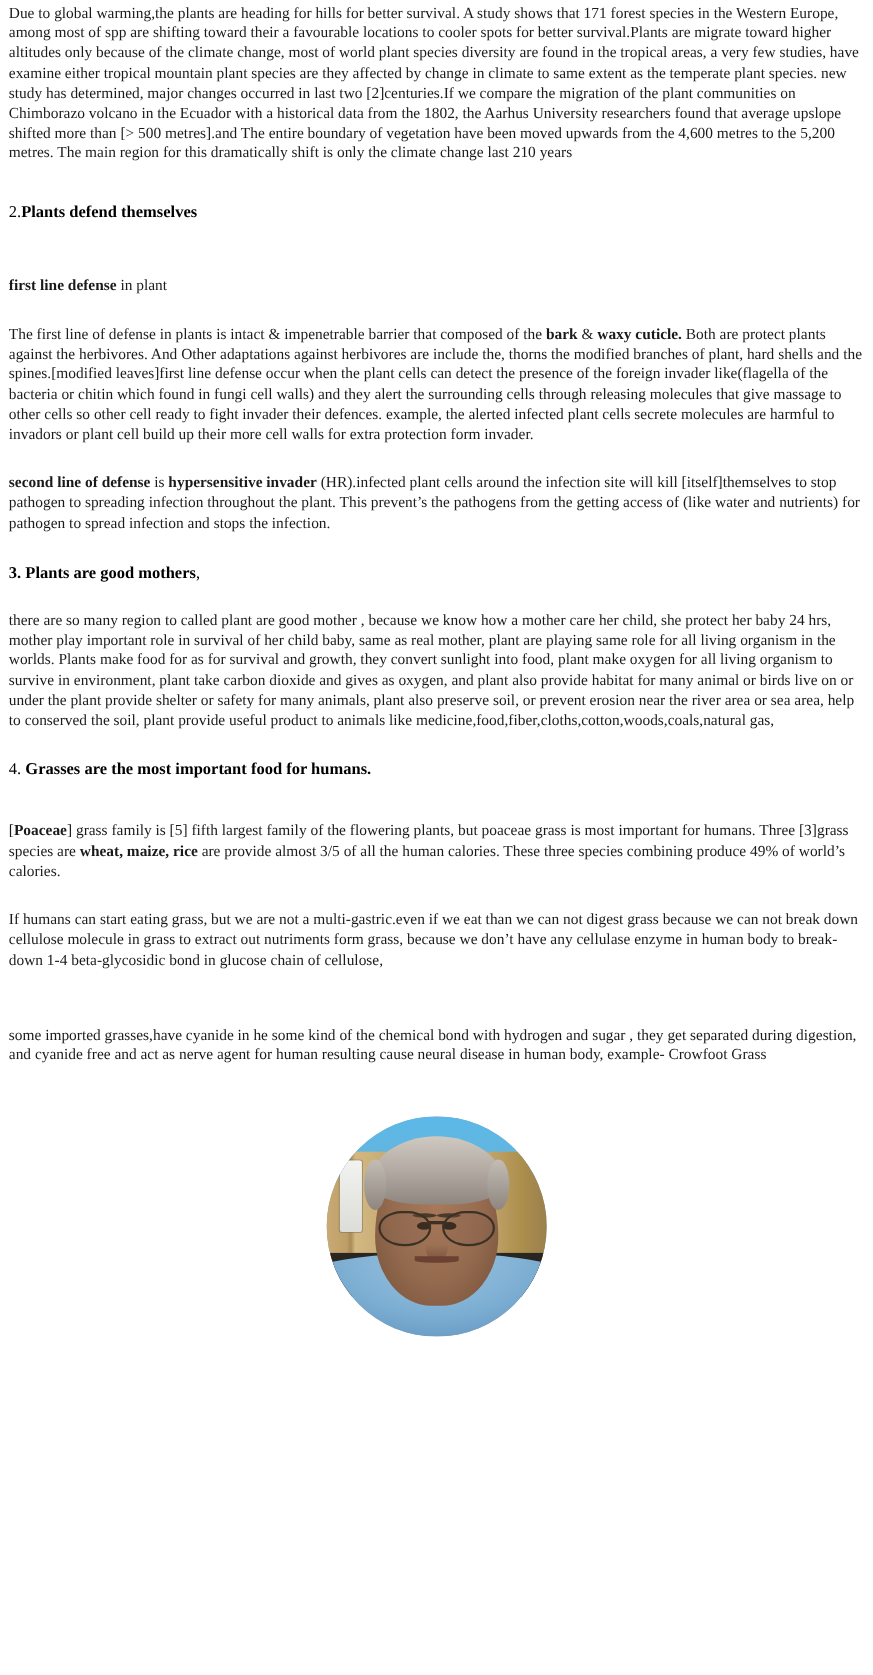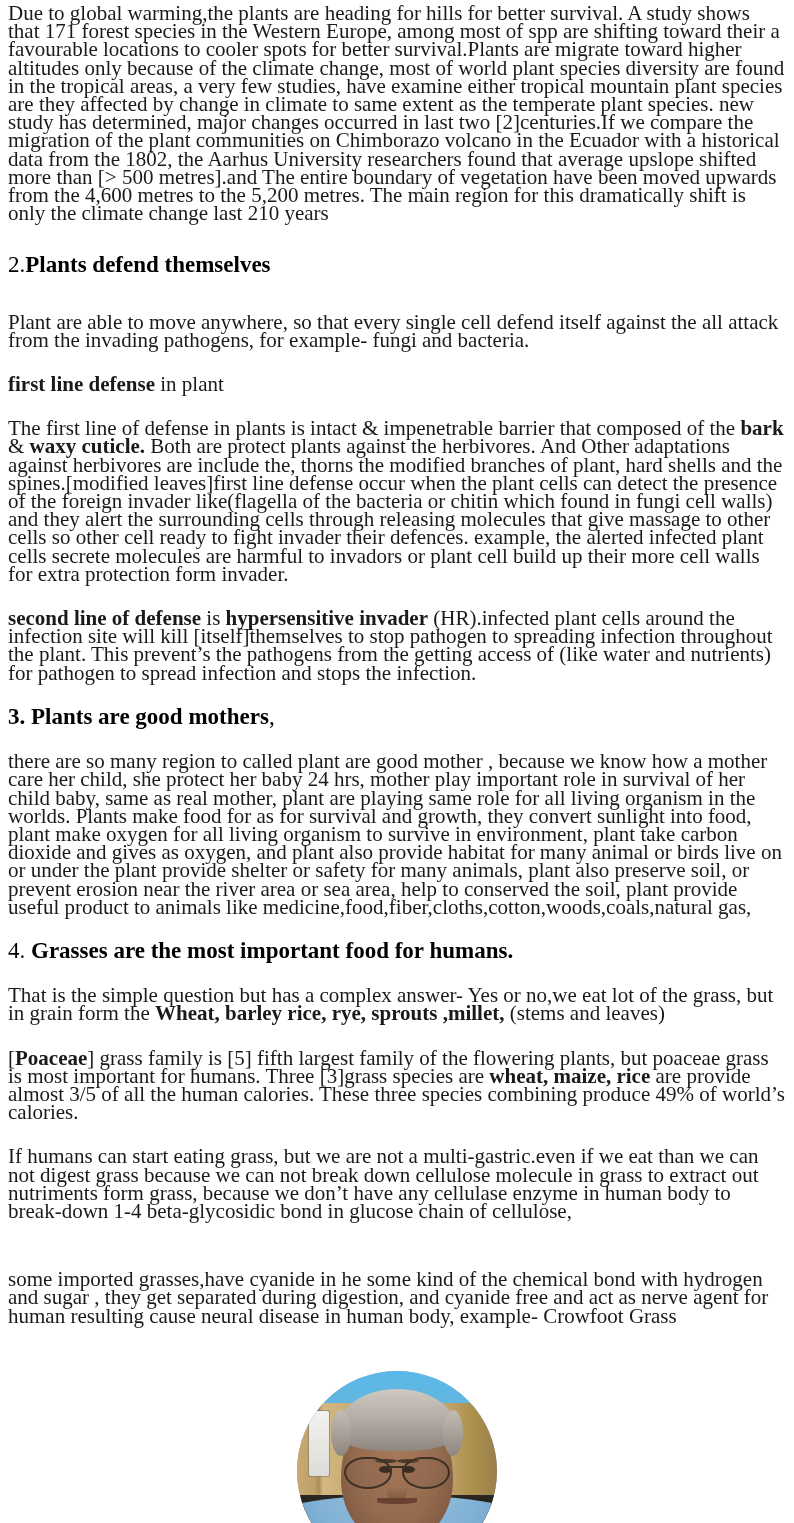--- a/index.html
+++ b/index.html
@@ -34,30 +34,30 @@
     white-space: nowrap;
   }
   .clipped-line span {
     position: relative;
     top: -14px;
     display: block;
   }
 
   p.body-text {
     margin: 0 0 14px 0;
-    font-size: 21px;
+    font-size: 14px;
     line-height: 18.2px;
     text-align: left;
     color: #1a1a1a;
     letter-spacing: 0;
   }
 
   h2.heading {
     margin: 0 0 14px 0;
-    font-size: 23px;
+    font-size: 15px;
     line-height: 18.2px;
     font-weight: normal;
     color: #000;
     font-family: Liberation Serif, serif;
   }
   h2.heading b { font-weight: bold; }
 
   .spacer-1 { height: 20px; }
   .spacer-2 { height: 12px; }
 
@@ -214,21 +214,20 @@
 
   <div class="spacer-1"></div>
 
   <h2 class="heading"><span>2.</span><b>Plants defend themselves</b></h2>
 
   <div class="spacer-2"></div>
 
 
   <div class="spacer-2"></div>
 
-  <p class="body-text">Plant are able to move anywhere, so that every single cell defend itself against the all attack from the invading pathogens, for example- fungi and bacteria.</p>
 
   <div class="spacer-2"></div>
 
   <p class="body-text"><b>first line defense</b><span> in plant</span></p>
 
   <div class="spacer-2"></div>
 
   <p class="body-text"><span>The first line of defense in plants is intact &amp; impenetrable barrier that composed of the </span><b>bark</b><span> &amp; </span><b>waxy cuticle.</b><span> Both are protect plants against the herbivores. And Other adaptations against herbivores are include the, thorns the modified branches of plant, hard shells and the spines.[modified leaves]first line defense occur when the plant cells can detect the presence of the foreign invader like(flagella of the bacteria or chitin which found in fungi cell walls) and they alert the surrounding cells through releasing molecules that give massage to other cells so other cell ready to fight invader their defences. example, the alerted infected plant cells secrete molecules are harmful to invadors or plant cell build up their more cell walls for extra protection form invader.</span></p>
 
   <div class="spacer-2"></div>
@@ -242,21 +241,20 @@
   <div class="spacer-2"></div>
 
   <p class="body-text">there are so many region to called plant are good mother , because we know how a mother care her child, she protect her baby 24 hrs, mother play important role in survival of her child baby, same as real mother, plant are playing same role for all living organism in the worlds. Plants make food for as for survival and growth, they convert sunlight into food, plant make oxygen for all living organism to survive in environment, plant take carbon dioxide and gives as oxygen, and plant also provide habitat for many animal or birds live on or under the plant provide shelter or safety for many animals, plant also preserve soil, or prevent erosion near the river area or sea area, help to conserved the soil, plant provide useful product to animals like medicine,food,fiber,cloths,cotton,woods,coals,natural gas,</p>
 
   <div class="spacer-2"></div>
 
   <h2 class="heading"><span>4. </span><b>Grasses are the most important food for humans.</b></h2>
 
   <div class="spacer-2"></div>
 
-  <p class="body-text"><span>That is the simple question but has a complex answer- Yes or no,we eat lot of the grass, but in grain form the </span><b>Wheat, barley rice, rye, sprouts ,millet,</b><span> (stems and leaves)</span></p>
 
   <div class="spacer-2"></div>
 
   <p class="body-text"><span>[</span><b>Poaceae</b><span>] grass family is [5] fifth largest family of the flowering plants, but poaceae grass is most important for humans. Three [3]grass species are </span><b>wheat, maize, rice</b><span> are provide almost 3/5 of all the human calories. These three species combining produce 49% of world’s calories.</span></p>
 
   <div class="spacer-2"></div>
 
   <p class="body-text">If humans can start eating grass, but we are not a multi-gastric.even if we eat than we can not digest grass because we can not break down cellulose molecule in grass to extract out nutriments form grass, because we don’t have any cellulase enzyme in human body to break-down 1-4 beta-glycosidic bond in glucose chain of cellulose,</p>
 
   <div class="spacer-2"></div>

